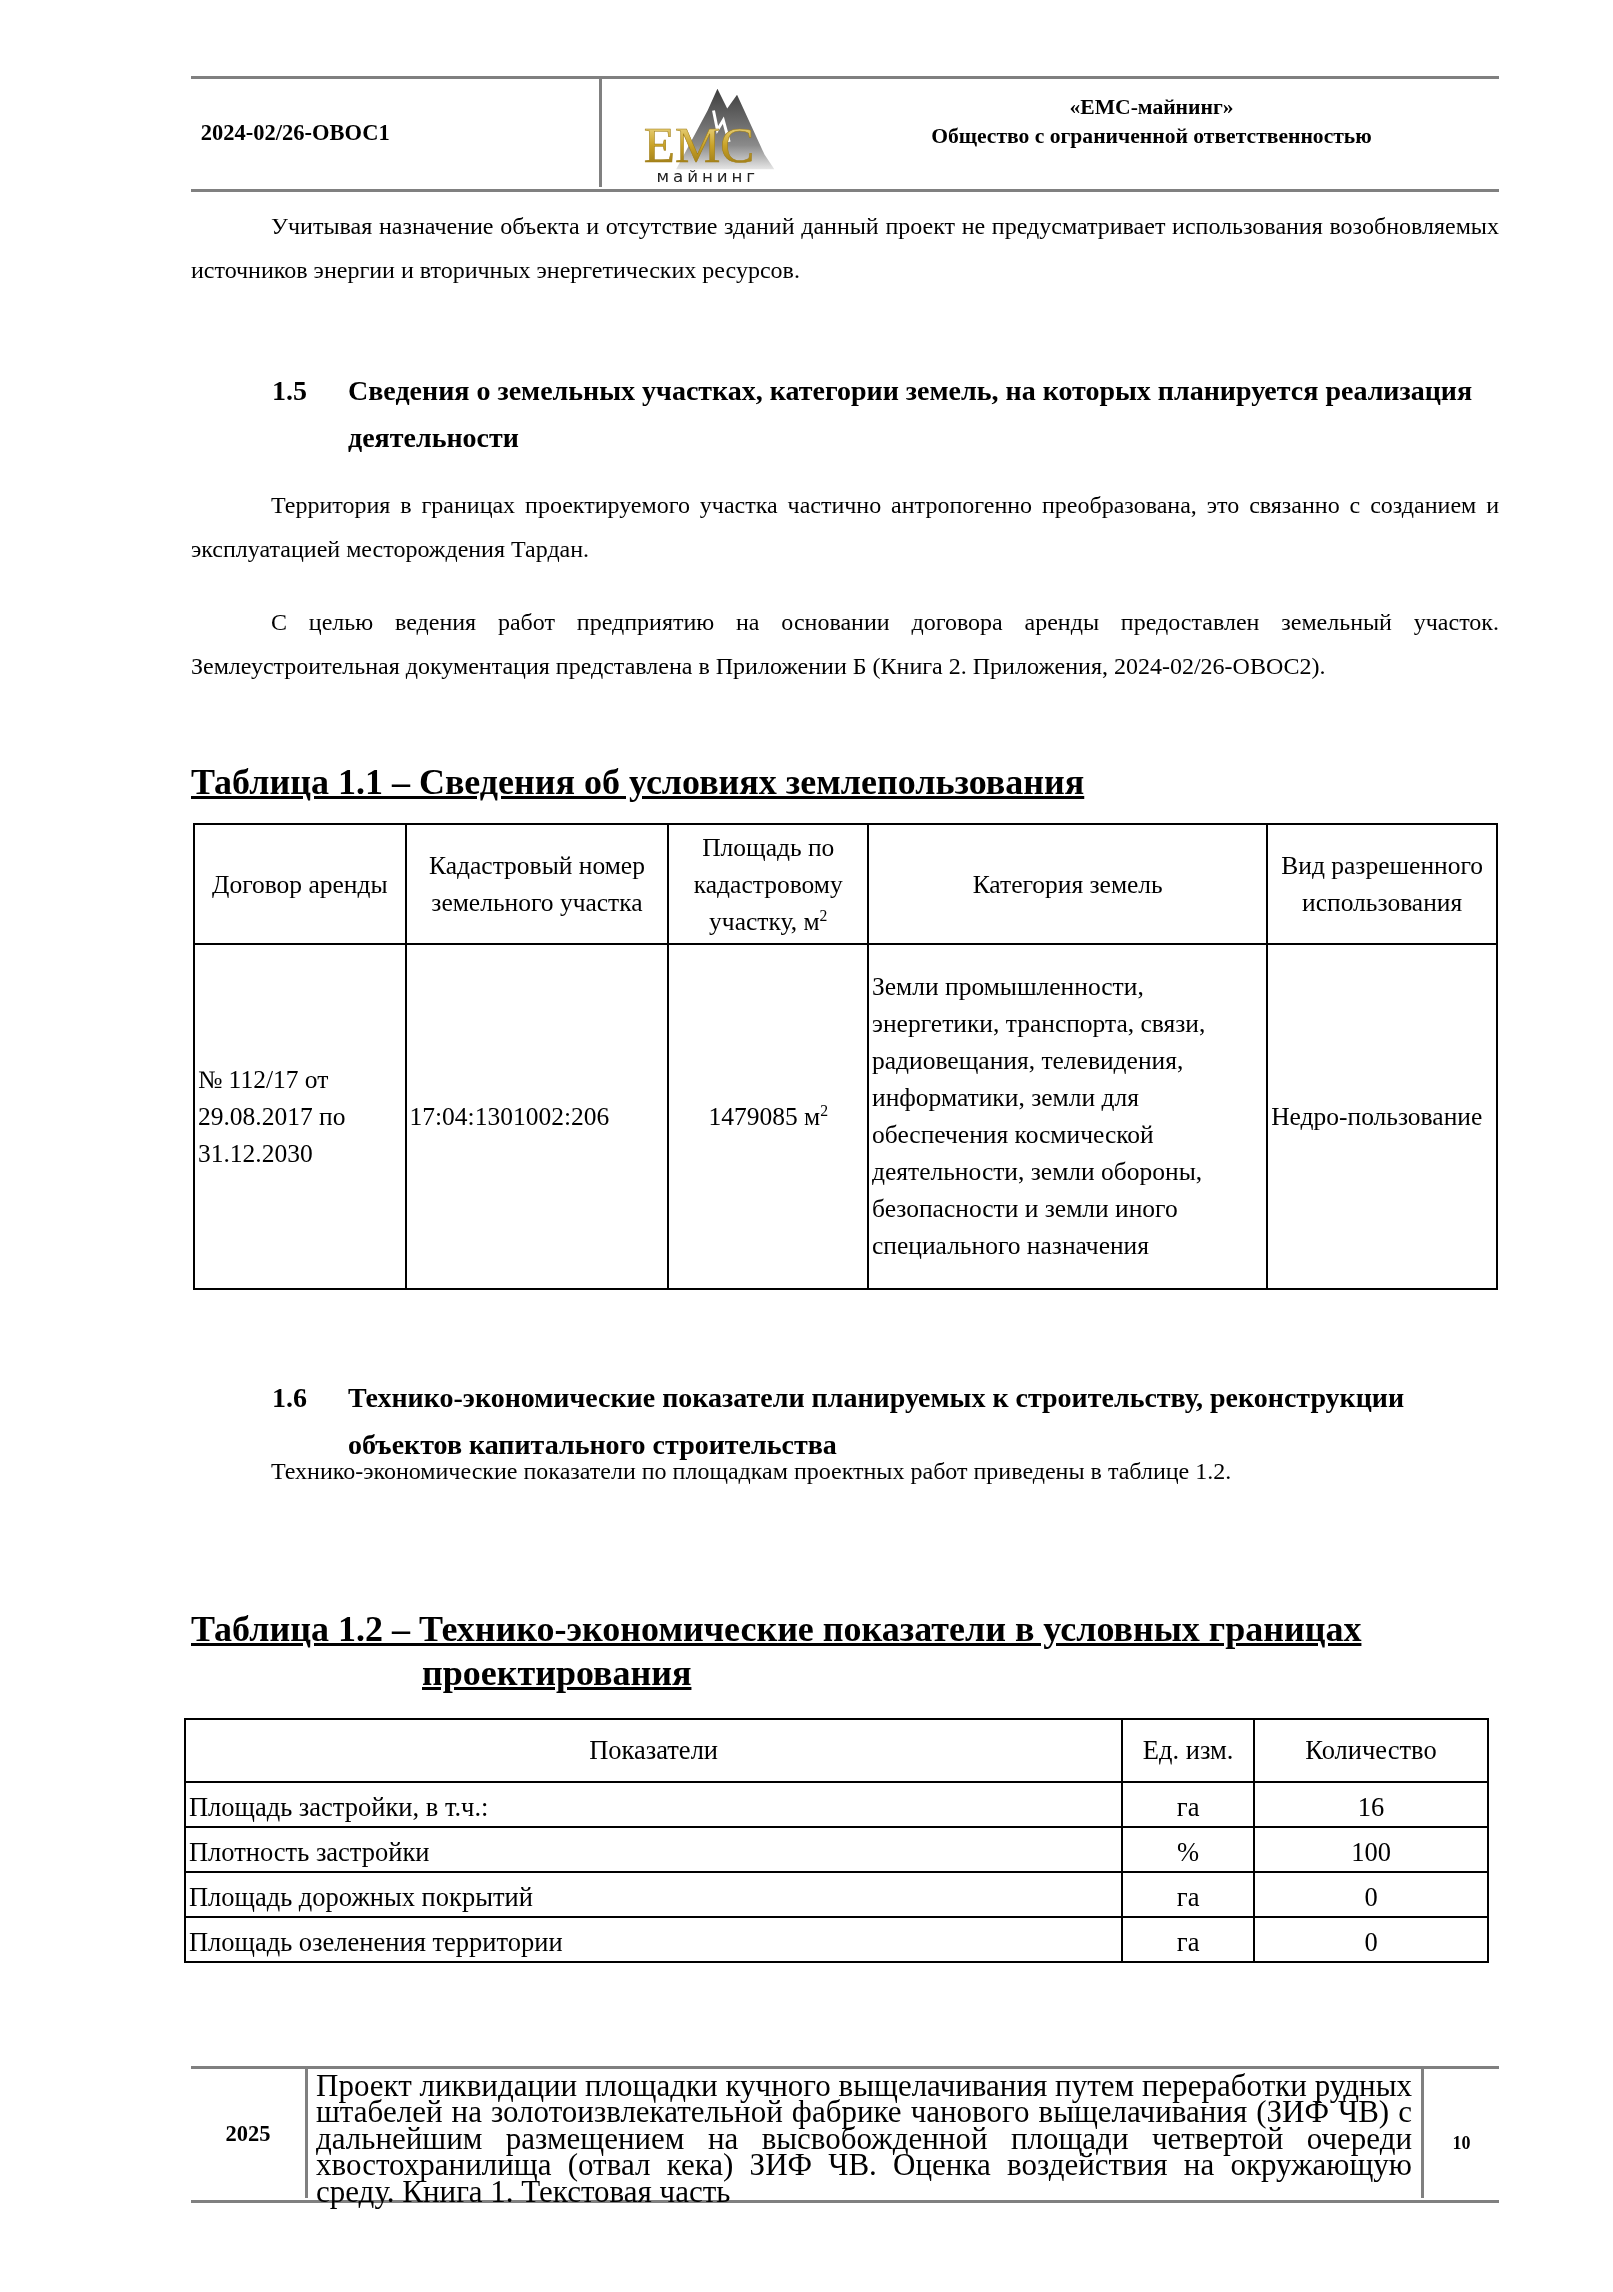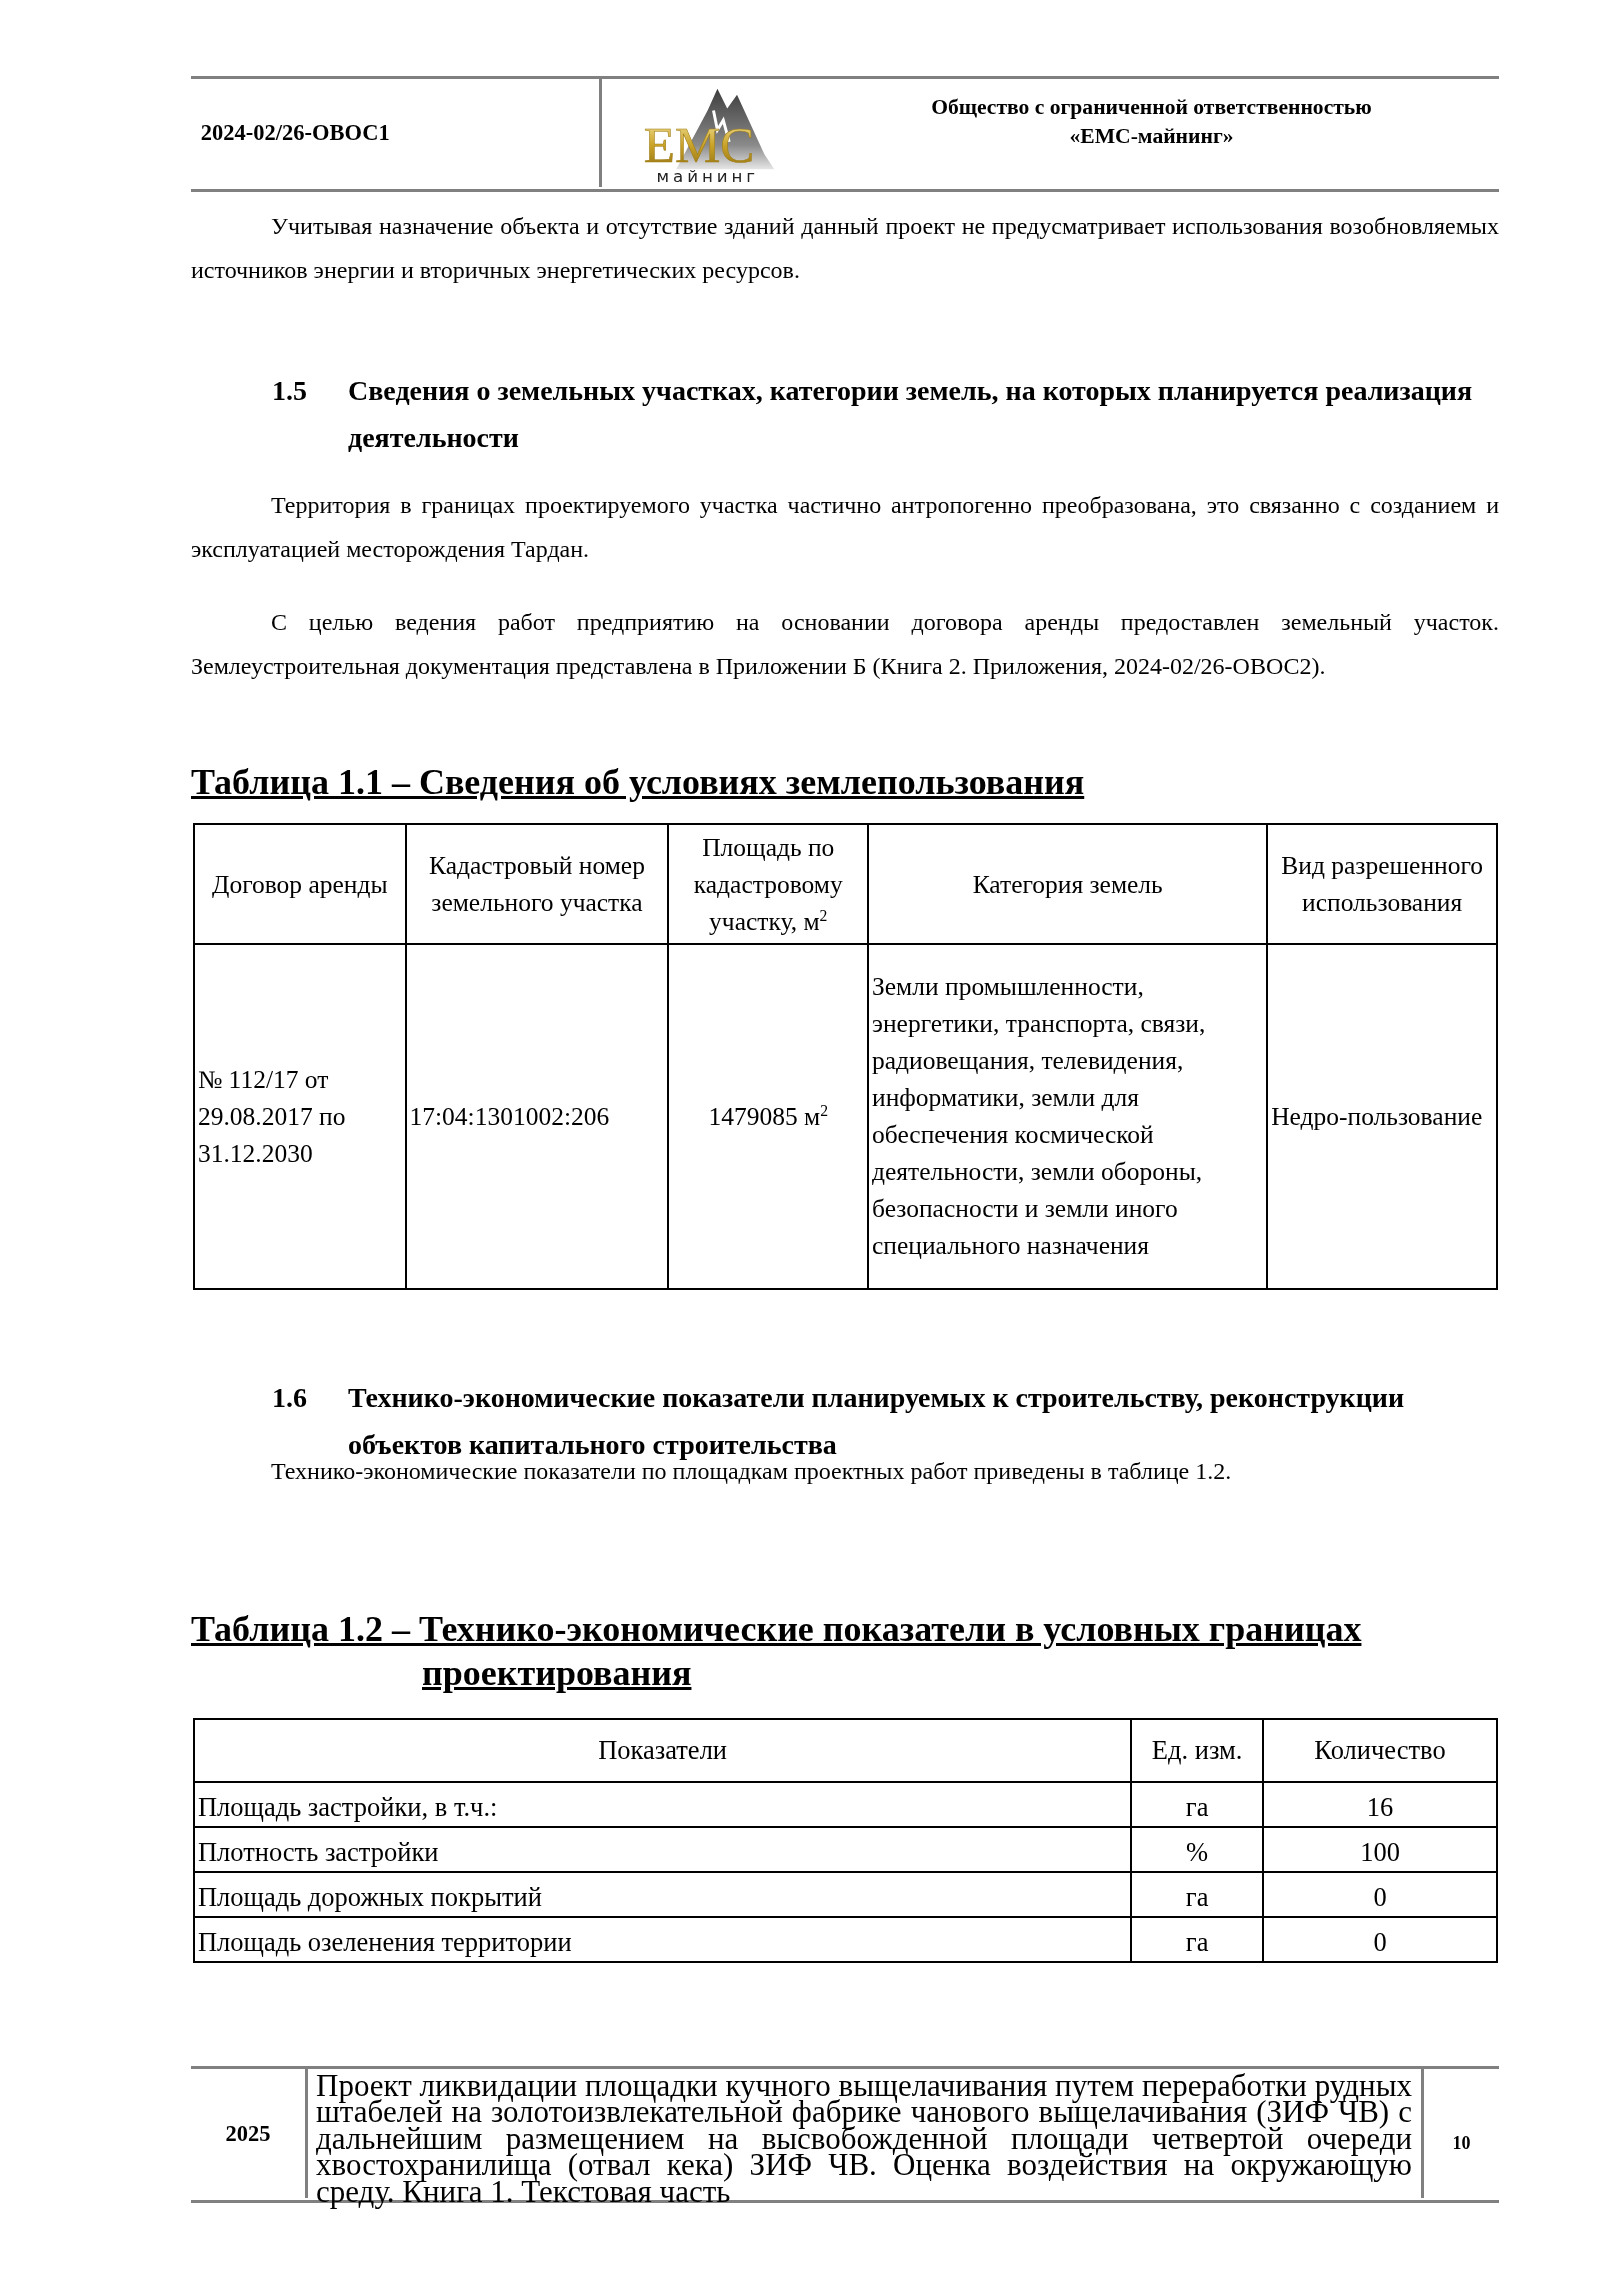--- a/index.html
+++ b/index.html
@@ -25,21 +25,21 @@
   .h .num { position: absolute; left: 0; top: 0; }
   .h .txt { margin-left: 76px; display: block; }
   .cap { position: absolute; left: 191px; font-size: 36px; font-weight: bold; line-height: 44px; text-decoration: underline; }
 
   
   table { border-collapse: collapse; position: absolute; font-family: "Liberation Serif", serif; }
   td, th { border: 2.9px solid #000; font-weight: normal; }
   .t1 { left: 193px; top: 823px; width: 1305px; font-size: 25.5px; line-height: 37px; }
   .t1 th { text-align: center; vertical-align: middle; height: 118px; padding: 0 2px; }
   .t1 td { vertical-align: middle; padding: 3.9px 2.9px; }
-  .t2 { left: 193px; top: 1718px; width: 1305px; font-size: 26.5px; line-height: 33px; }
+  .t2 { left: 184px; top: 1718px; width: 1305px; font-size: 26.5px; line-height: 33px; }
   .t2 th { height: 59px; text-align: center; vertical-align: middle; }
   .t2 td { height: 41px; vertical-align: bottom; padding: 0 2.9px 2px 2.9px; }
   .center { text-align: center; }
   sup { font-size: 15.7px; line-height: 0; }
 
   
   .ftr { left: 191px; top: 2066px; width: 1308px; height: 137px;
          border-top: 3.9px solid #808080; border-bottom: 3.9px solid #808080; box-sizing: border-box; }
   .ftr-year { position: absolute; left: 0; width: 114px; top: 0; height: 129px; line-height: 129px;
               text-align: center; font-size: 22.5px; font-weight: bold; }
@@ -70,22 +70,22 @@
           <stop offset="1" stop-color="#8c6d12"></stop>
         </linearGradient>
       </defs>
       <polygon points="50,90 82,30 92,8 102,28 112,14 140,75 150,90" fill="url(#mt)"></polygon>
       <polyline points="88,30 92,50 98,40 104,62" stroke="#ffffff" stroke-width="3" fill="none"></polyline>
       <text x="17" y="83" font-family="Liberation Serif, serif" font-size="52" fill="url(#gd)" stroke="#a07e18" stroke-width="0.6">EMC</text>
       <text x="30" y="103" font-family="DejaVu Sans, sans-serif" font-size="17" letter-spacing="4" fill="#222">майнинг</text>
     </svg>
   </div>
   <div class="hdr-org">
+    <div>«ЕМС-майнинг»</div>
     <div>Общество с ограниченной ответственностью</div>
-    <div>«ЕМС-майнинг»</div>
   </div>
 </div>
 
 <div class="p" style="top: 204px;"><span class="ind"></span><span>Учитывая назначение объекта и отсутствие зданий данный проект не предусматривает использования возобновляемых источников энергии и вторичных энергетических ресурсов.</span></div>
 
 <div class="h" style="top: 367px;">
   <span class="num">1.5</span>
   <span class="txt">Сведения о земельных участках, категории земель, на которых планируется реализация деятельности</span>
 </div>
 <div class="p" style="top: 483px;"><span class="ind"></span><span>Территория в границах проектируемого участка частично антропогенно преобразована, это связанно с созданием и эксплуатацией месторождения Тардан.</span></div>

